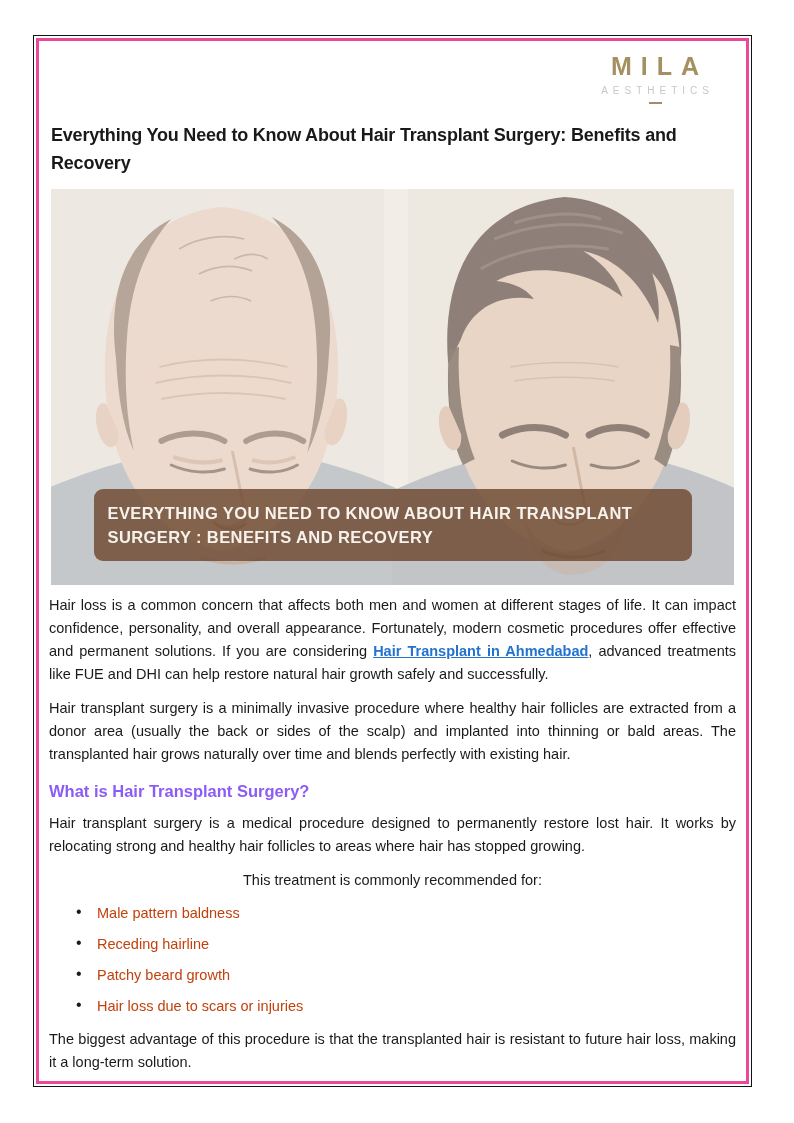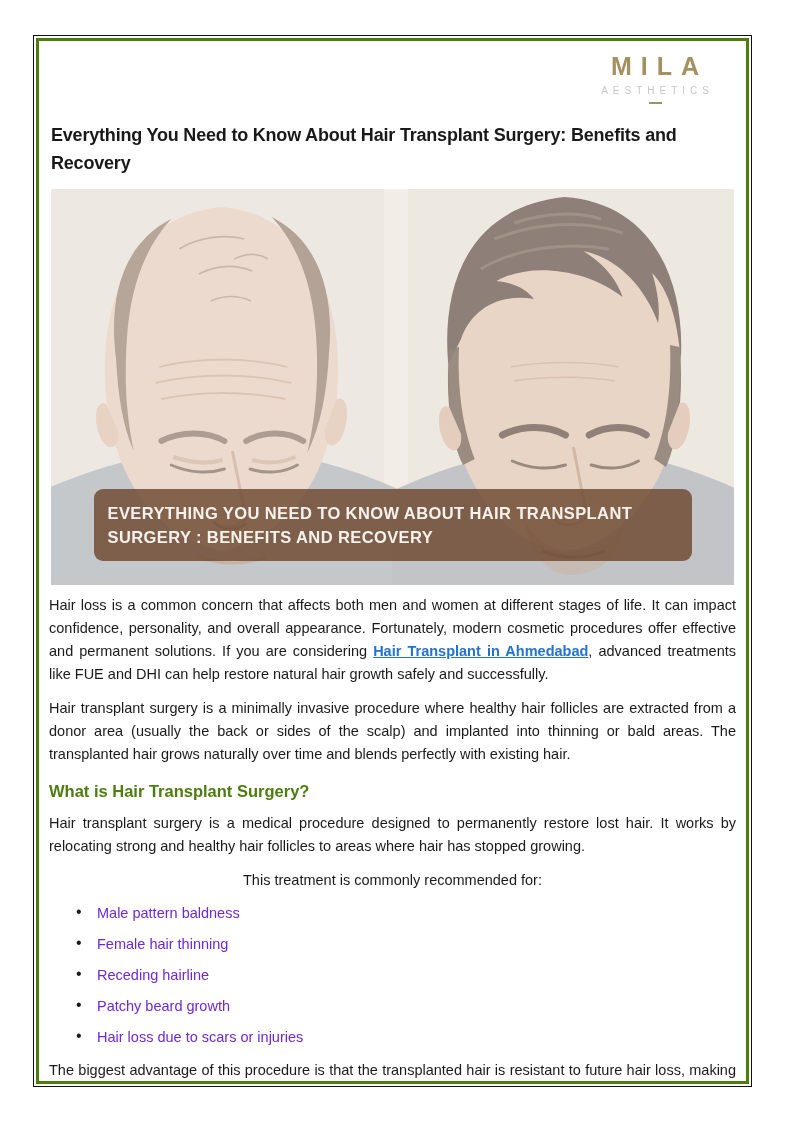--- a/index.html
+++ b/index.html
@@ -1,21 +1,21 @@
 <!DOCTYPE html>
 <html><head>
 <meta charset="utf-8">
 <style>
   * { margin:0; padding:0; box-sizing:border-box; }
   html,body { width:794px; height:1123px; background:#ffffff; font-family:"Liberation Sans", sans-serif; }
   body { position:relative; overflow:hidden; }
 
   .page-frame{
     position:absolute; left:36px; top:38px; width:713px; height:1046px;
-    border:3px solid #4d7c0f;
+    border:3px solid #ec4899;
     box-shadow: 0 0 0 2px #fff, 0 0 0 3px #111;
     background:#fff; overflow:hidden;
   }
   .content{ padding:0 10px; }
 
   
   .logo{ width:max-content; margin:13px 22px 0 auto; text-align:center; }
   .logo-brand{ font-size:25px; line-height:1; font-weight:bold; letter-spacing:9px; text-indent:9px; color:#a59160; }
   .logo-sub{ font-size:10px; letter-spacing:5px; text-indent:5px; color:#c9c7c4; margin-top:6px; font-weight:500; }
   .logo-dash{ width:13px; height:2px; background:#a09066; margin:6px auto 0; }
@@ -34,24 +34,24 @@
     color:#f7f2ec; font-weight:bold; font-size:16.5px; line-height:24px;
     letter-spacing:0.4px; 
   }
   .hero-banner div{ white-space:nowrap; }
 
   
   .para{ margin:11px 0 0; font-size:14.5px; line-height:23px; color:#1a1a1a; text-align:justify; }
   .para.lead{ margin-top:9px; }
   .para.no-justify{ text-align:center; }
   .doc-link{ color:#2272cf; font-weight:bold; text-decoration:underline; cursor:pointer; }
-  .section-heading{ margin:16px 0 0; font-size:16.5px; font-weight:bold; color:#4d7c0f; }
+  .section-heading{ margin:16px 0 0; font-size:16.5px; font-weight:bold; color:#8b5cf6; }
 
   ul.bullet-list{ list-style:none; margin:10px 0 0; }
-  ul.bullet-list li{ position:relative; padding-left:48px; margin-top:9px; font-size:14.5px; line-height:22px; color:#6d28d9; }
+  ul.bullet-list li{ position:relative; padding-left:48px; margin-top:9px; font-size:14.5px; line-height:22px; color:#c2410c; }
   ul.bullet-list li::before{ content:"•"; position:absolute; left:27px; top:-1px; font-size:16px; color:#1a1a1a; }
 </style>
 </head>
 <body>
 
 <div class="page-frame">
   <div class="content">
 
     <div class="logo">
       <div class="logo-brand">MILA</div>
@@ -171,21 +171,20 @@
     <p class="para">Hair transplant surgery is a minimally invasive procedure where healthy hair follicles are extracted from a donor area (usually the back or sides of the scalp) and implanted into thinning or bald areas. The transplanted hair grows naturally over time and blends perfectly with existing hair.</p>
 
     <h2 class="section-heading">What is Hair Transplant Surgery?</h2>
 
     <p class="para">Hair transplant surgery is a medical procedure designed to permanently restore lost hair. It works by relocating strong and healthy hair follicles to areas where hair has stopped growing.</p>
 
     <p class="para no-justify">This treatment is commonly recommended for:</p>
 
     <ul class="bullet-list">
       <li>Male pattern baldness</li>
-      <li>Female hair thinning</li>
       <li>Receding hairline</li>
       <li>Patchy beard growth</li>
       <li>Hair loss due to scars or injuries</li>
     </ul>
 
     <p class="para">The biggest advantage of this procedure is that the transplanted hair is resistant to future hair loss, making it a long-term solution.</p>
 
   </div>
 </div>
 

